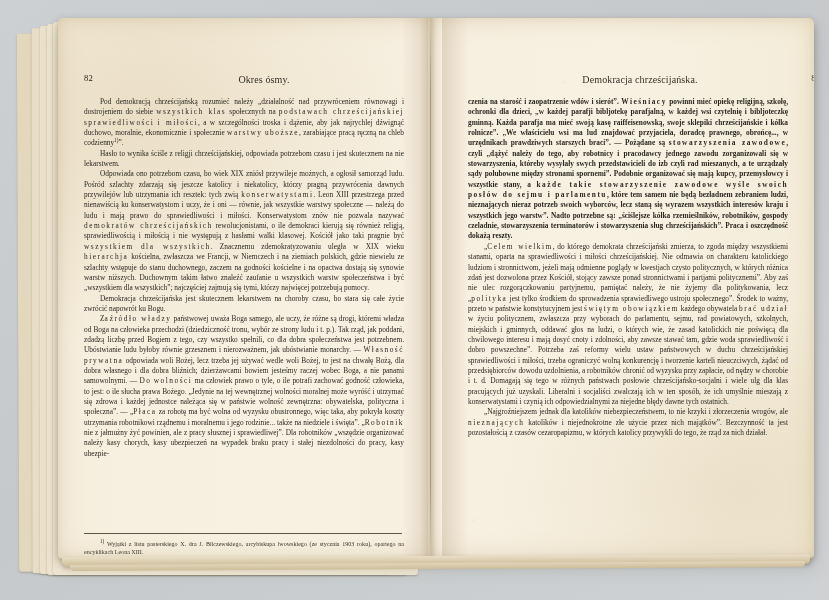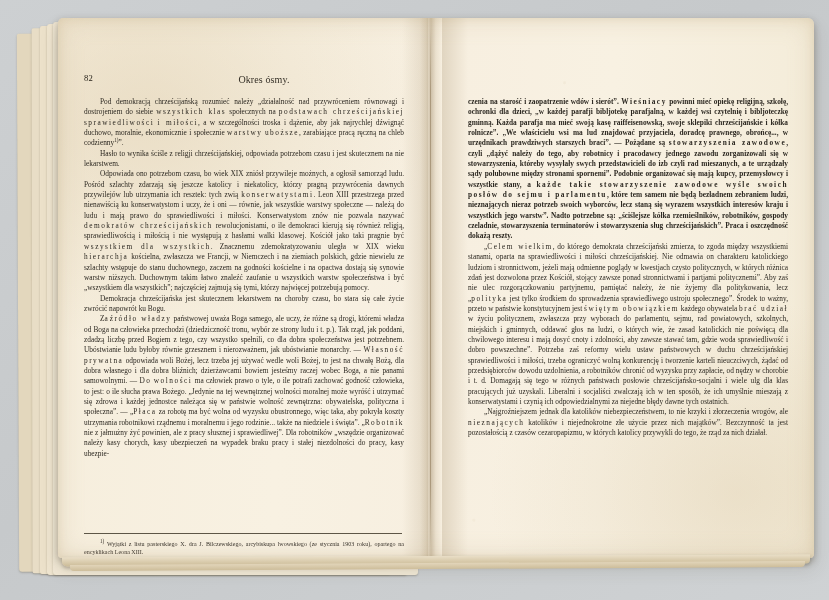--- a/index.html
+++ b/index.html
@@ -294,20 +294,24 @@
         </div>
 
       <div id="footnote-rule"></div>
       <div id="footnote">
           <p><sup class="fn">1)</sup> Wyjątki z listu pasterskiego X. dra J. Bilczewskiego, arcybiskupa lwowskiego (ze stycznia 1903 roku), opartego na encyklikach Leona XIII.</p>
         </div>
     </div>
 
     <div class="page" id="page-right">
 
+      <div class="running-head">
+        <span class="rh-title">Demokracja chrześcijańska.</span>
+        <span class="rh-folio" id="folio-right">83</span>
+      </div>
 
       <div class="textblock" id="text-right">
           <p class="noindent">czenia na starość i zaopatrzenie wdów i sierót”. <span class="sp">Wieśniacy</span> powinni mieć opiekę religijną, szkołę, ochronki dla dzieci, „w każdej parafji bibljotekę parafjalną, w każdej wsi czytelnię i bibljoteczkę gminną. Każda parafja ma mieć swoją kasę raiffeisenowską, swoje sklepiki chrześcijańskie i kółka rolnicze”. „We właścicielu wsi ma lud znajdować przyjaciela, doradcę prawnego, obrońcę..., w urzędnikach prawdziwych starszych braci”. — Pożądane są <span class="sp">stowarzyszenia zawodowe</span>, czyli „dążyć należy do tego, aby robotnicy i pracodawcy jednego zawodu zorganizowali się w stowarzyszenia, któreby wysyłały swych przedstawicieli do izb czyli rad mieszanych, a te urządzały sądy polubowne między stronami spornemi”. Podobnie organizować się mają kupcy, przemysłowcy i wszystkie stany, a <span class="sp">każde takie stowarzyszenie zawodowe wyśle swoich</span> <span class="sp">posłów do sejmu i parlamentu</span>, które tem samem nie będą bezładnem zebraniem ludzi, nieznających nieraz potrzeb swoich wyborców, lecz staną się wyrazem wszystkich interesów kraju i wszystkich jego warstw”. Nadto potrzebne są: „ściślejsze kółka rzemieślników, robotników, gospody czeladnie, stowarzyszenia terminatorów i stowarzyszenia sług chrześcijańskich”. Praca i oszczędność dokażą reszty.</p>
           <p>„<span class="sp">Celem wielkim</span>, do którego demokrata chrześcijański zmierza, to zgoda między wszystkiemi stanami, oparta na sprawiedliwości i miłości chrześcijańskiej. Nie odmawia on charakteru katolickiego ludziom i stronnictwom, jeżeli mają odmienne poglądy w kwestjach czysto politycznych, w których różnica zdań jest dozwolona przez Kościół, stojący zawsze ponad stronnictwami i partjami politycznemi”. Aby zaś nie ulec rozgorączkowaniu partyjnemu, pamiętać należy, że nie żyjemy dla politykowania, lecz „<span class="sp">polityka</span> jest tylko środkiem do sprowadzenia sprawiedliwego ustroju społecznego”. Środek to ważny, przeto w państwie konstytucyjnem jest <span class="sp">świętym obowiązkiem</span> każdego obywatela <span class="sp">brać udział</span> w życiu politycznem, zwłaszcza przy wyborach do parlamentu, sejmu, rad powiatowych, szkolnych, miejskich i gminnych, oddawać głos na ludzi, o których wie, że zasad katolickich nie poświęcą dla chwilowego interesu i mają dosyć cnoty i zdolności, aby zawsze stawać tam, gdzie woda sprawiedliwość i dobro powszechne”. Potrzeba zaś reformy wielu ustaw państwowych w duchu chrześcijańskiej sprawiedliwości i miłości, trzeba ograniczyć wolną konkurencję i tworzenie karteli nieuczciwych, żądać od przedsiębiorców dowodu uzdolnienia, a robotników chronić od wyzysku przy zapłacie, od nędzy w chorobie i t. d. Domagają się tego w różnych państwach posłowie chrześcijańsko-socjalni i wiele ulg dla klas pracujących już uzyskali. Liberalni i socjaliści zwalczają ich w ten sposób, że ich umyślnie mieszają z konserwatystami i czynią ich odpowiedzialnymi za niejedne błędy dawne tych ostatnich.</p>
           <p>„Najgroźniejszem jednak dla katolików niebezpieczeństwem, to nie krzyki i złorzeczenia wrogów, ale <span class="sp">nieznających</span> katolików i niejednokrotne złe użycie przez nich majątków”. Bezczynność ta jest pozostałością z czasów cezaropapizmu, w których katolicy przywykli do tego, że rząd za nich działał.</p>
         </div>
 
       <div id="signature">6*</div>
     </div>
 

